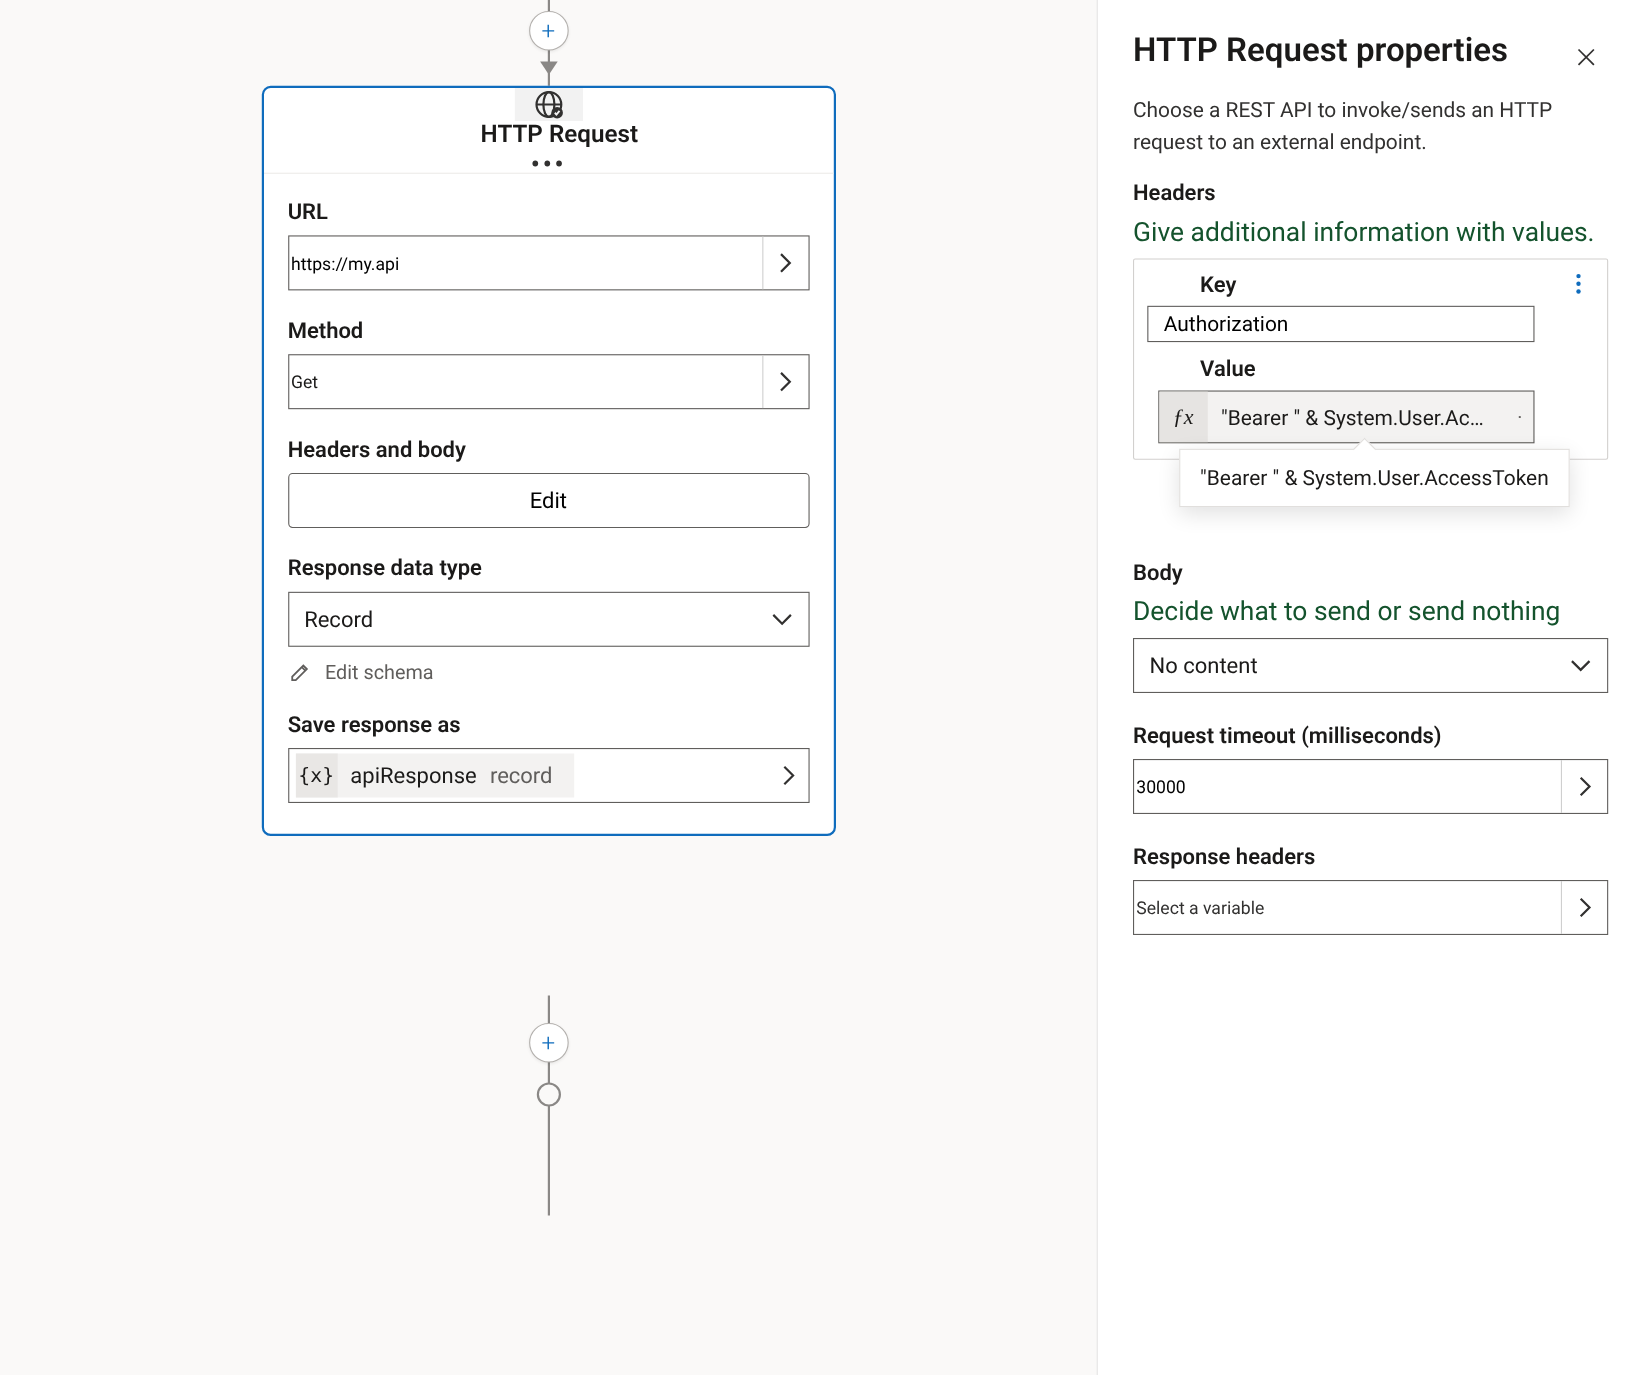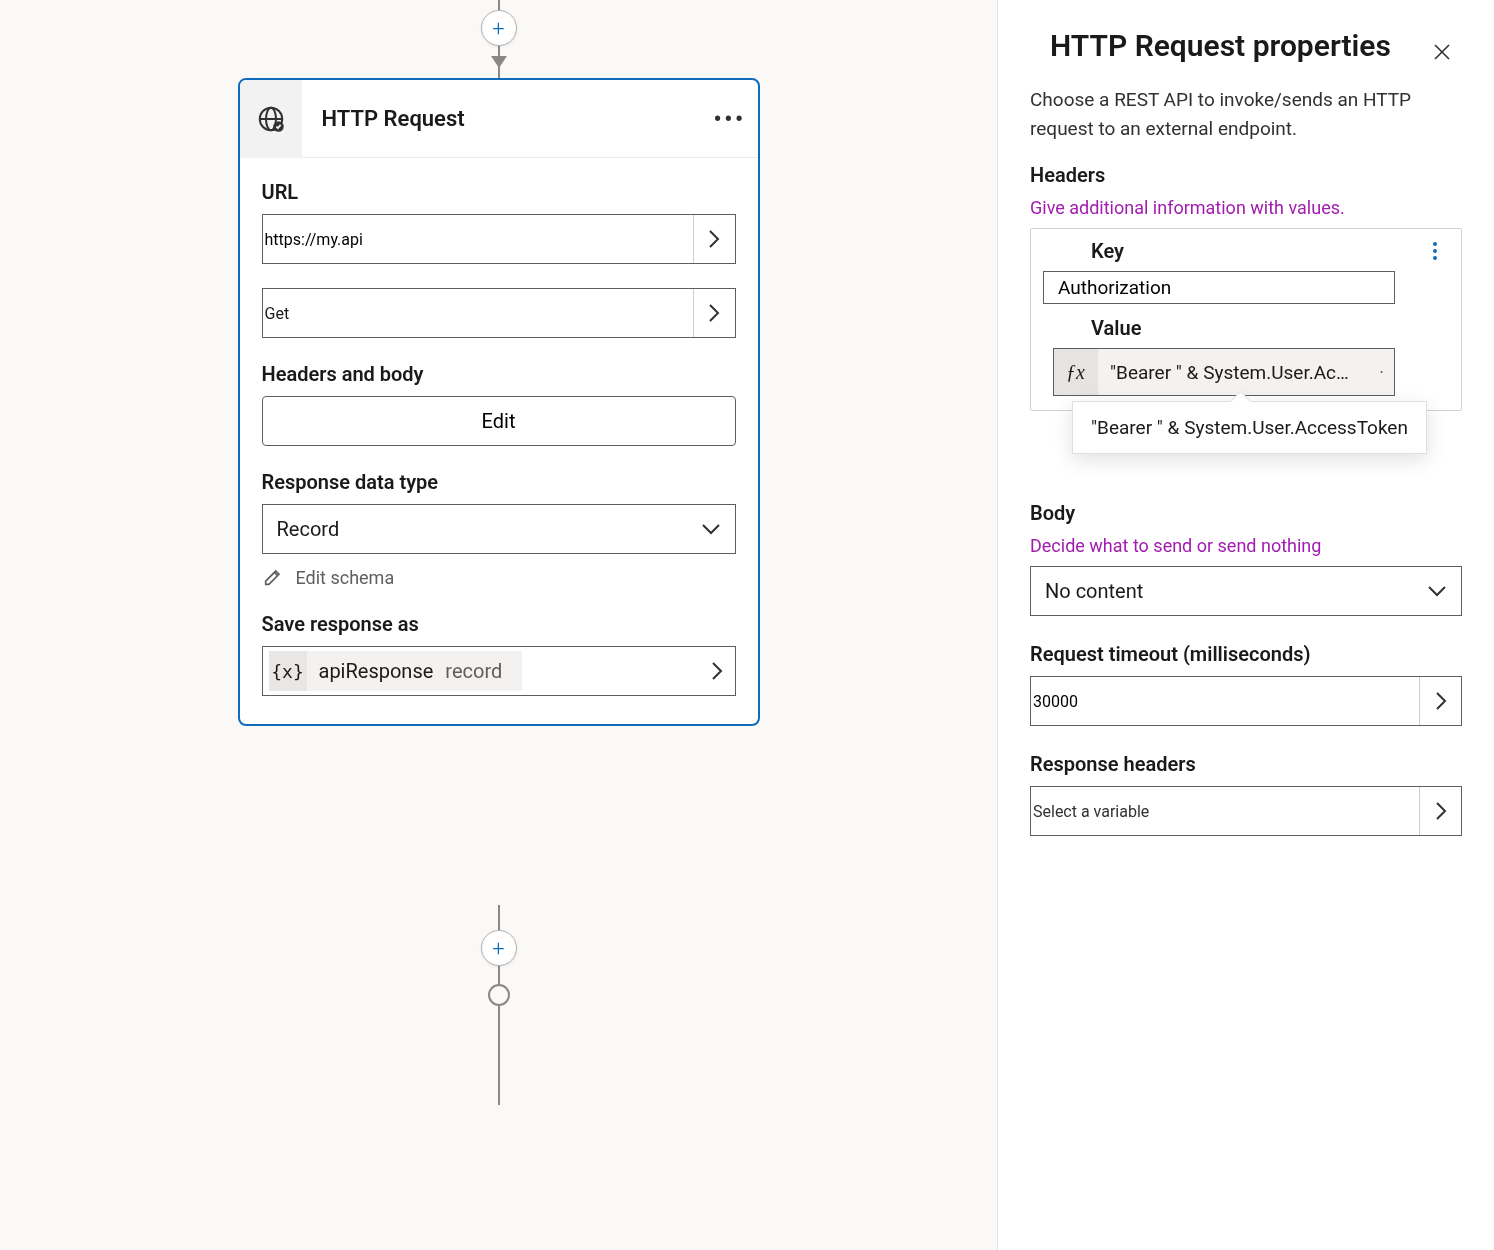--- a/index.html
+++ b/index.html
@@ -80,20 +80,21 @@
     border: 2px solid #0f6cbd;
     border-radius: 8px;
     overflow: hidden;
     z-index: 2;
   }
   .node-header {
     display: flex;
     align-items: center;
     border-bottom: 1px solid #edebe9;
     height: 78px;
+    flex-direction: column;
   }
   .node-icon-box {
     width: 62px; height: 78px;
     background: #f2f2f2;
     display: flex; align-items: center; justify-content: center;
   }
   .node-title {
     flex: 1;
     padding-left: 20px;
     font-size: 22px;
@@ -200,36 +201,36 @@
     background: #fff;
     padding: 28px 32px 0 32px;
     overflow: hidden;
   }
   .panel-header {
     display: flex;
     align-items: flex-start;
     justify-content: space-between;
     margin-bottom: 14px;
   }
-  .panel-title { font-size: 30px; font-weight: 600; margin-left: 20px; }
+  .panel-title { font-size: 30px; font-weight: 600; }
   .close-btn {
     width: 40px; height: 40px;
     display: flex; align-items: center; justify-content: center;
     cursor: pointer;
     font-size: 24px;
     margin-top: 4px;
   }
   .panel-desc {
     font-size: 19px;
     line-height: 1.5;
     color: #323130;
     margin-bottom: 20px;
   }
   .section-h { font-size: 20px; font-weight: 600; margin-bottom: 10px; }
-  .section-sub { font-size: 18px; color: #a21caf; margin-bottom: 10px; }
+  .section-sub { font-size: 24px; color: #14532d; margin-bottom: 10px; }
 
   .headers-box {
     border: 1px solid #d2d0ce;
     border-radius: 2px;
     padding: 8px 6px 14px 6px;
     margin-bottom: 6px;
     position: relative;
   }
   .headers-row-top {
     display: flex; align-items: center; justify-content: space-between;
@@ -340,20 +341,21 @@
           <input type="text" value="https://my.api" style="">
           <div class="input-chevron">
             <svg class="chev-svg" viewBox="0 0 12 20">
                 <polyline points="2,2 10,10 2,18"></polyline>
               </svg>
           </div>
         </div>
       </div>
 
       <div class="field">
+        <div class="field-label">Method</div>
         <div class="input-row">
           <div class="input-text" style="display:flex;align-items:center">Get</div>
           <div class="input-chevron">
             <svg class="chev-svg" viewBox="0 0 12 20">
                 <polyline points="2,2 10,10 2,18"></polyline>
               </svg>
           </div>
         </div>
       </div>
 

